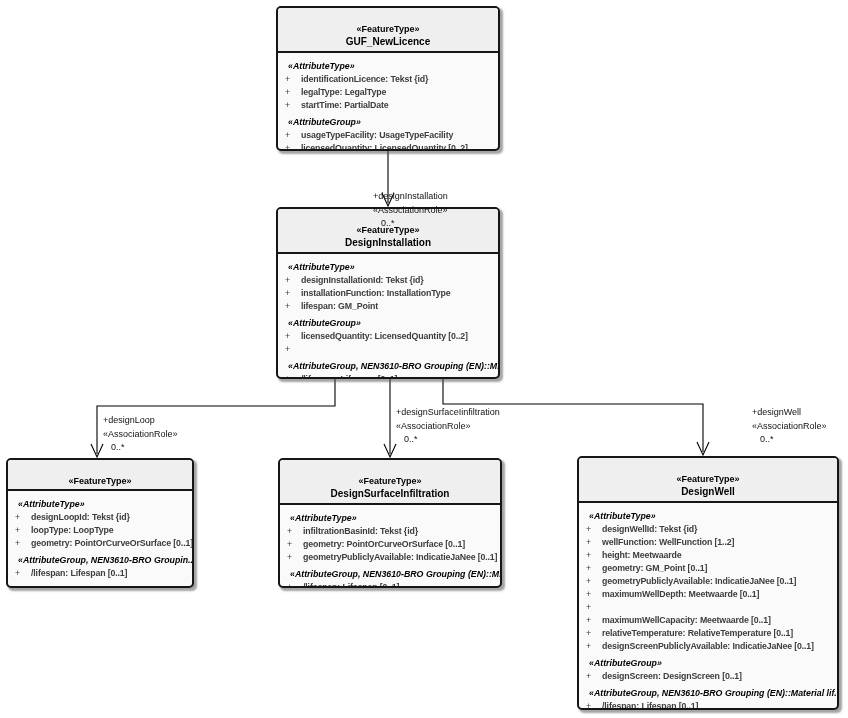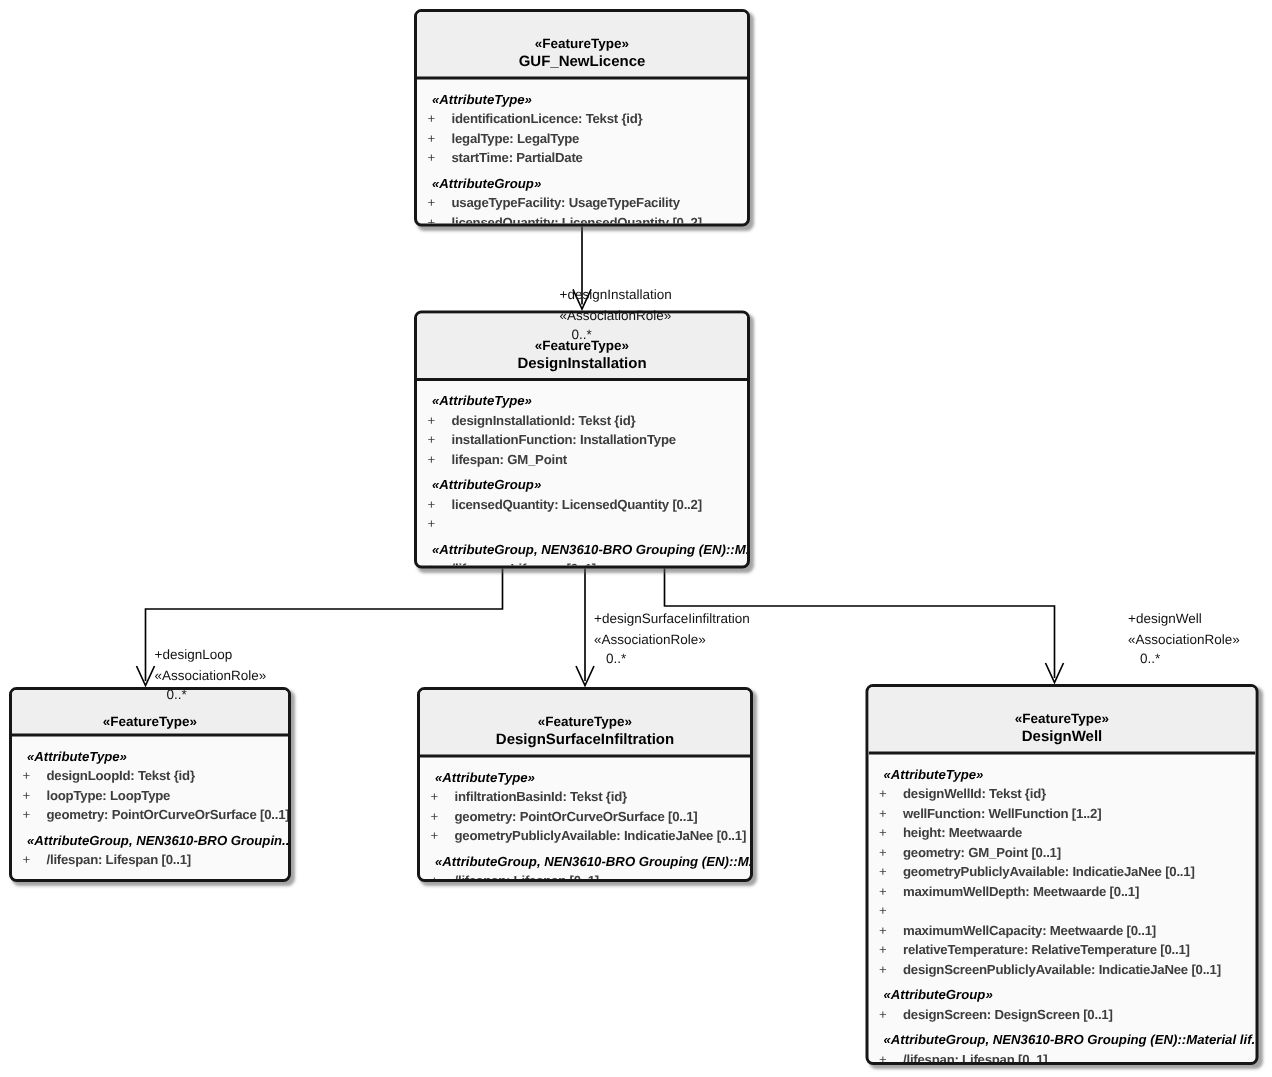--- a/index.html
+++ b/index.html
@@ -226,21 +226,21 @@
           <span class="attr-plus">+</span>
           <span class="attr-text">/lifespan: Lifespan [0..1]</span>
         </div>
       </div>
     </div>
     <div class="assoc-label" style="left: 373px; top: 157px; margin-top: 33px;">
       <span class="assoc-role">+designInstallation</span>
       <span class="assoc-stereo">«AssociationRole»</span>
       <span class="assoc-mult">0..*</span>
     </div>
-    <div class="assoc-label" style="left: 103px; top: 430px;">
+    <div class="assoc-label" style="left: 103px; top: 414px;">
       <span class="assoc-role">+designLoop</span>
       <span class="assoc-stereo">«AssociationRole»</span>
       <span class="assoc-mult">0..*</span>
     </div>
     <div class="assoc-label" style="left: 396px; top: 406px;">
       <span class="assoc-role">+designSurfaceIinfiltration</span>
       <span class="assoc-stereo">«AssociationRole»</span>
       <span class="assoc-mult">0..*</span>
     </div>
     <div class="assoc-label" style="left: 752px; top: 406px;">

